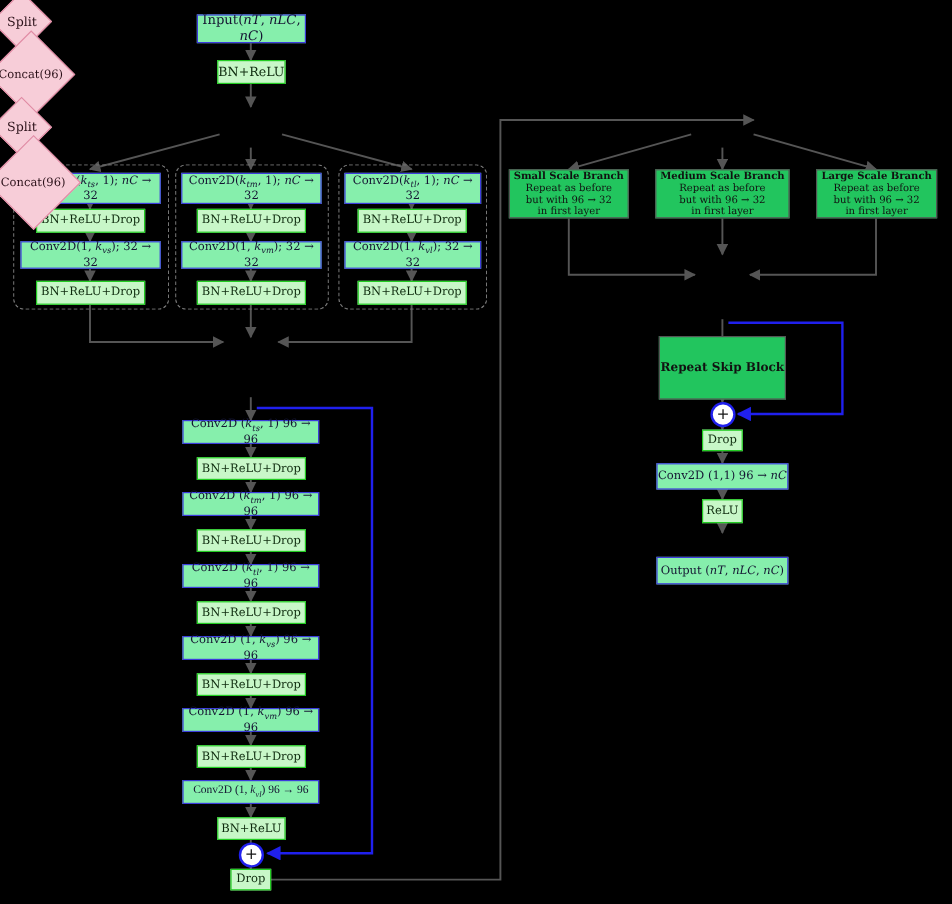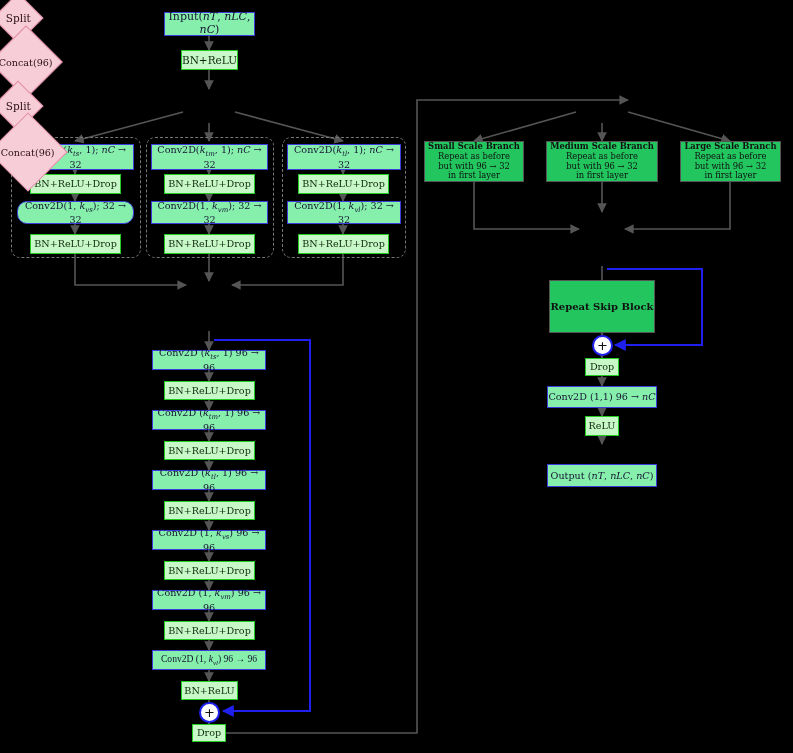--- a/index.html
+++ b/index.html
@@ -104,21 +104,21 @@
 </div>
 
 <div class="dashgroup" style="left:11px;top:137px;width:130px;height:121px;"></div>
 <div class="dashgroup" style="left:146px;top:137px;width:128px;height:121px;"></div>
 <div class="dashgroup" style="left:282px;top:137px;width:124px;height:121px;"></div>
 
 <div class="node blue" style="left:17px;top:144px;width:117px;height:26px;font-size:9.6px;">
   <span>Conv2D(<span class="it">k</span><sub class="it">ts</sub>, 1); <span class="it">nC</span> → 32</span>
 </div>
 <div class="node green" style="left:30px;top:174px;width:91px;height:20px;font-size:9.6px;">BN+ReLU+Drop</div>
-<div class="node blue" style="left:17px;top:201px;width:117px;height:23px;font-size:9.6px;border-radius:10px;">
+<div class="node blue" style="left:17px;top:201px;width:117px;height:23px;font-size:9.6px;">
   <span>Conv2D(1, <span class="it">k</span><sub class="it">vs</sub>); 32 → 32</span>
 </div>
 <div class="node green" style="left:30px;top:234px;width:91px;height:20px;font-size:9.6px;">BN+ReLU+Drop</div>
 
 <div class="node blue" style="left:151px;top:144px;width:117px;height:26px;font-size:9.6px;">
   <span>Conv2D(<span class="it">k</span><sub class="it">tm</sub>, 1); <span class="it">nC</span> → 32</span>
 </div>
 <div class="node green" style="left:164px;top:174px;width:91px;height:20px;font-size:9.6px;">BN+ReLU+Drop</div>
 <div class="node blue" style="left:151px;top:201px;width:117px;height:23px;font-size:9.6px;">
   <span>Conv2D(1, <span class="it">k</span><sub class="it">vm</sub>); 32 → 32</span>

